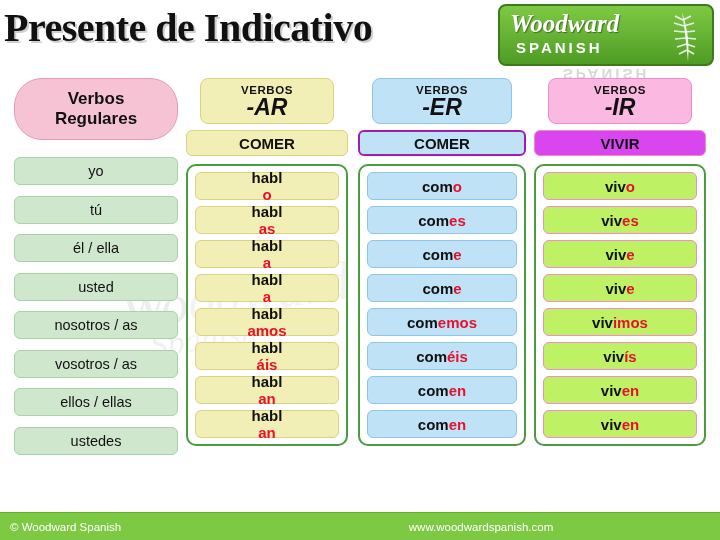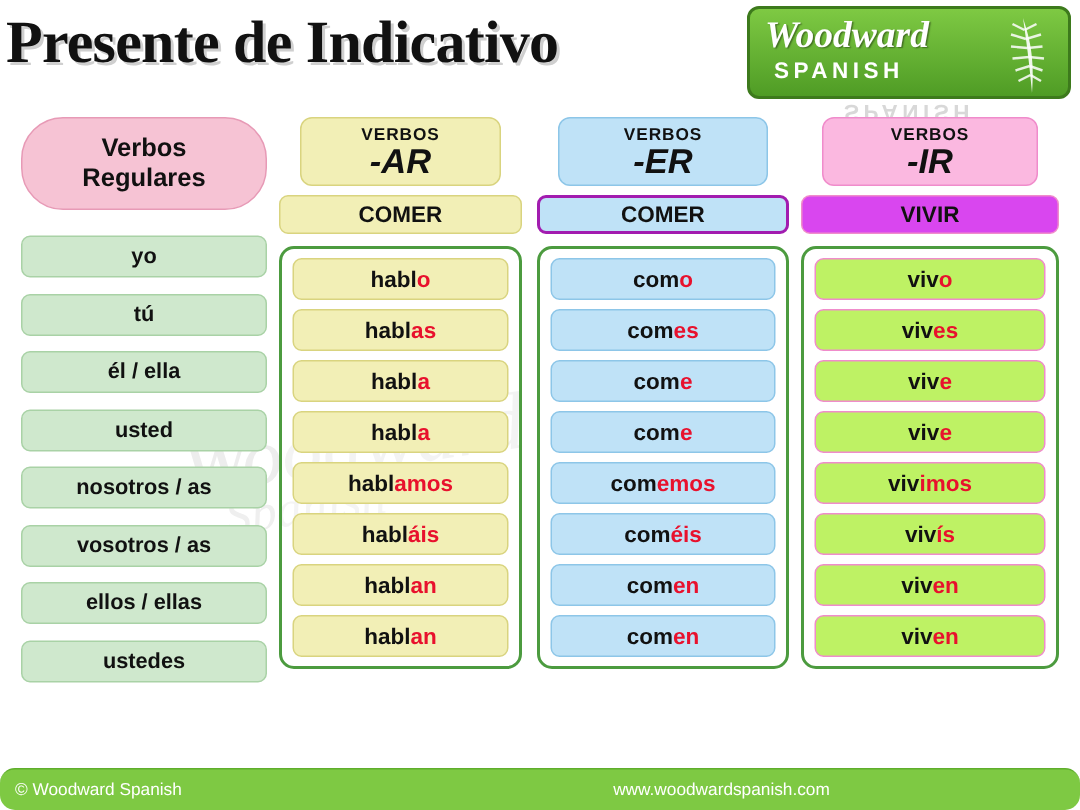--- a/index.html
+++ b/index.html
@@ -178,45 +178,44 @@
     font-size: 15px;
     margin-bottom: 6px;
     color: #111;
   }
   .cell:last-child { margin-bottom: 0; }
 
   .pron-cell {
     background: #cfe8cd;
     border: 1px solid #a9d2a6;
     color: #111;
-    font-weight: bold;
+    font-weight: normal;
     font-size: 14.5px;
   }
   #pronoun-list { margin-top: 17px; }
   #pronoun-list .cell { height: 28px; margin-bottom: 10.5px; }
 
-  .ar-cell { background: #f2efb6; border: 1px solid #d9d47f; }
+  .ar-cell { background: #f2efb6; border: 1px solid #d9d47f; flex-direction: column; }
   .er-cell { background: #bfe2f7; border: 1px solid #8dc6e8; text-align: center; }
   .ir-cell { background: #bef264; border: 1px solid #f08ccb; }
 
   .ending { color: #e8112d; }
 
   
   #footer {
     position: absolute;
     left: 0; bottom: 0;
     width: 720px; height: 28px;
     background: #7ec943;
     border-top: 1px solid #5fae2c;
     display: flex;
     align-items: center;
     color: #ffffff;
     font-size: 11.5px;
     z-index: 3;
-    border-radius: 10px;
   }
   #footer .f1 { width: 250px; padding-left: 10px; }
   #footer .f2 { width: 230px; text-align: center; }
   #footer .f3 { flex: 1; text-align: center; padding-right: 8px; }
 </style>
 </head>
 <body>
 
 <div id="page">
 

